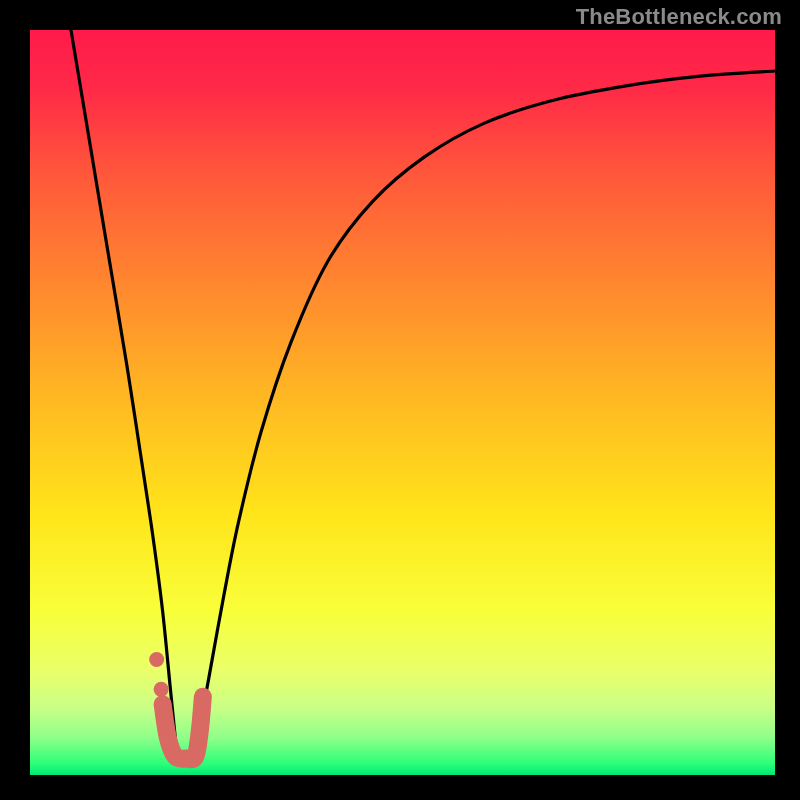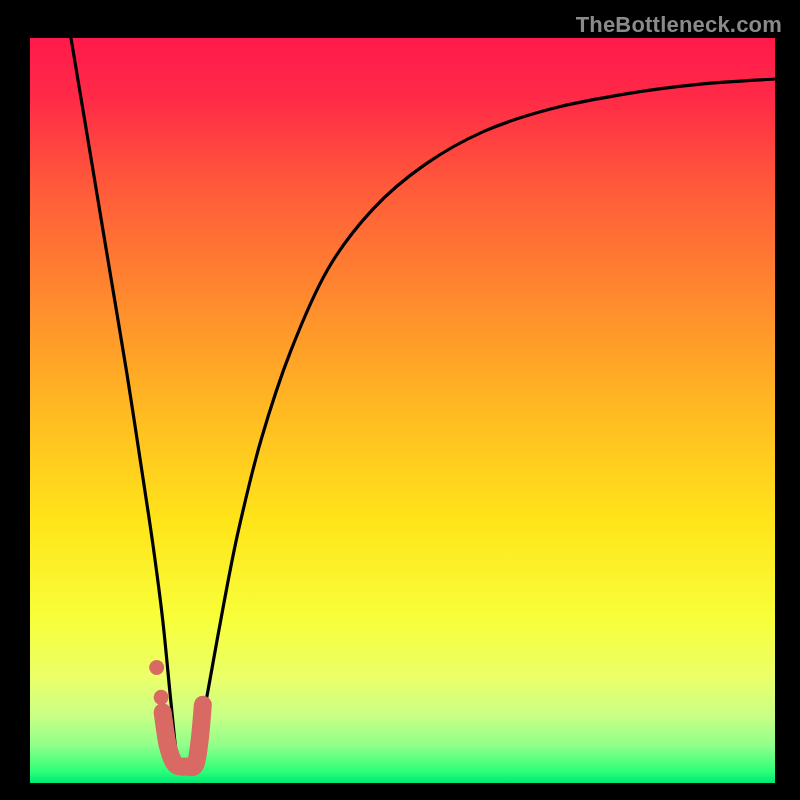--- a/index.html
+++ b/index.html
@@ -6,21 +6,21 @@
     margin: 0;
     padding: 0;
     width: 800px;
     height: 800px;
     background: #000;
     overflow: hidden;
   }
   .frame {
     position: absolute;
     left: 0;
-    top: 8px;
+    top: 0;
     width: 800px;
     height: 652px;
     background: #000;
   }
   .watermark {
     position: absolute;
     top: 4px;
     right: 18px;
     font-family: Arial, Helvetica, sans-serif;
     font-size: 22px;

